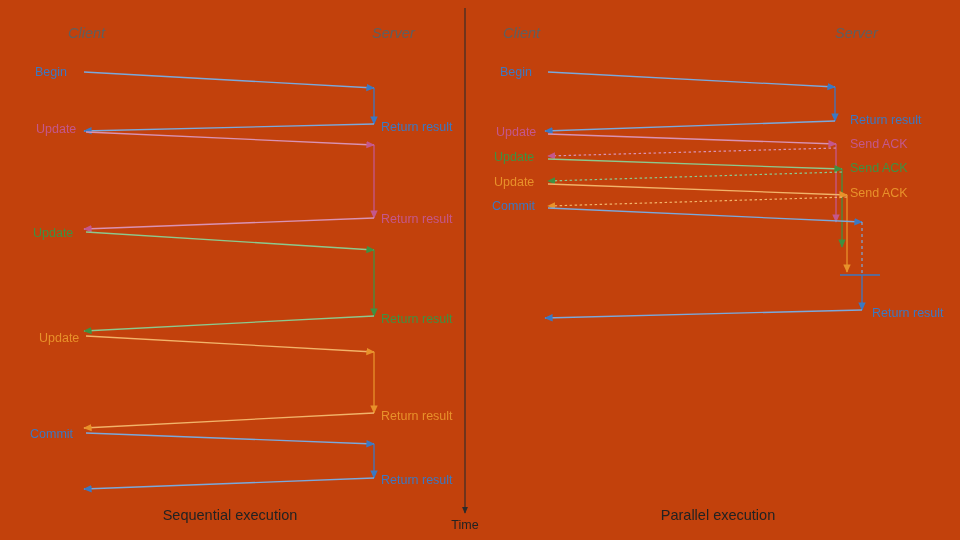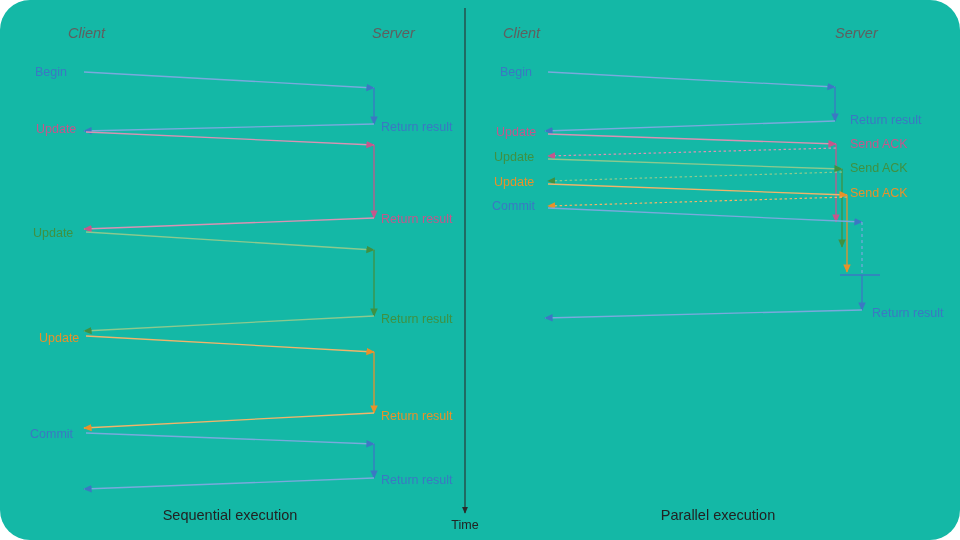--- a/index.html
+++ b/index.html
@@ -10,22 +10,21 @@
   body {
     width: 960px;
     height: 540px;
     overflow: hidden;
     font-family: "Liberation Sans", sans-serif;
   }
   #root {
     position: relative;
     width: 960px;
     height: 540px;
-    background: #14b8a6;
-    border-radius: 30px;
+    background: #c2410c;
   }
   svg.diagram {
     position: absolute;
     left: 0;
     top: 0;
     width: 960px;
     height: 540px;
   }
   text {
     font-family: "Liberation Sans", sans-serif;

